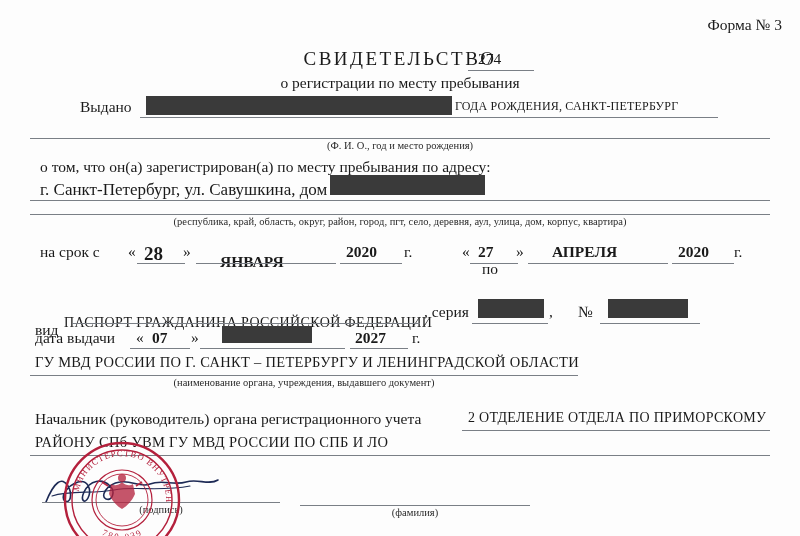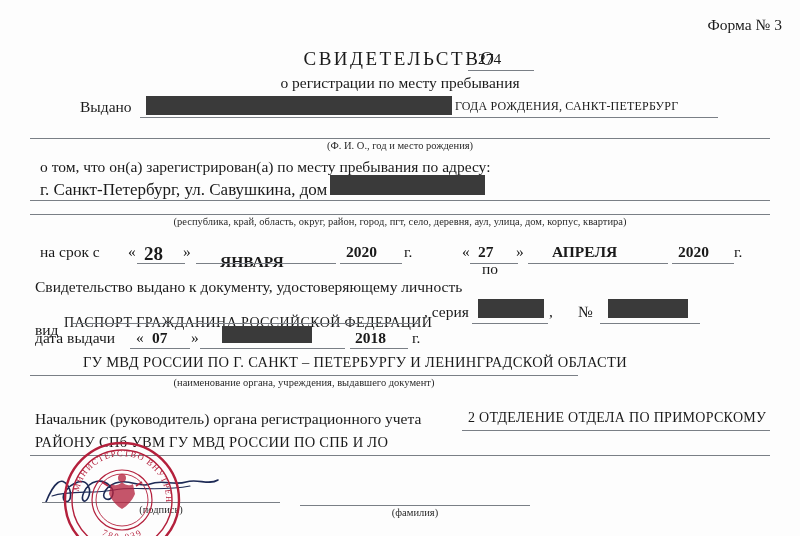--- a/index.html
+++ b/index.html
@@ -125,21 +125,21 @@
   #date-q1 { left: 136px; top: 329px; font-size: 15.5px; }
   #date-day { left: 152px; top: 329px; font-size: 15.5px; font-weight: bold; }
   #date-q2 { left: 191px; top: 329px; font-size: 15.5px; }
   #date-month-redact { left: 222px; top: 326px; width: 90px; height: 17px; }
   #date-year { left: 355px; top: 329px; font-size: 15.5px; font-weight: bold; }
   #date-g { left: 412px; top: 329px; font-size: 15.5px; }
   #date-u1 { left: 130px; top: 348px; width: 60px; }
   #date-u2 { left: 200px; top: 348px; width: 145px; }
   #date-u3 { left: 350px; top: 348px; width: 58px; }
 
-  #organ-value { left: 35px; top: 354px; font-size: 14.5px; letter-spacing: 0.3px; margin-left: 48px; }
+  #organ-value { left: 35px; top: 354px; font-size: 14.5px; letter-spacing: 0.3px; }
   #organ-line { left: 30px; top: 375px; width: 548px; }
   #organ-hint { left: 30px; top: 377px; width: 548px; }
 
   
   #chief-label { left: 35px; top: 410px; font-size: 15.5px; }
   #chief-value1 { left: 468px; top: 410px; font-size: 14px; letter-spacing: 0.3px; }
   #chief-line1 { left: 462px; top: 430px; width: 308px; }
   #chief-value2 { left: 35px; top: 434px; font-size: 14.5px; letter-spacing: 0.3px; }
   #chief-line2 { left: 30px; top: 455px; width: 740px; }
   #chief-hint { left: 30px; top: 457px; width: 740px; }
@@ -203,38 +203,37 @@
   <div class="abs" id="term-month2">АПРЕЛЯ</div>
   <div class="abs" id="term-year2">2020</div>
   <div class="abs" id="term-g2">г.</div>
   <div class="line" id="term-u1"></div>
   <div class="line" id="term-u2"></div>
   <div class="line" id="term-u3"></div>
   <div class="line" id="term-u4"></div>
   <div class="line" id="term-u5"></div>
   <div class="line" id="term-u6"></div>
 
-  <div class="abs" id="doc-intro">Свидетельство выдано к документу, удостоверяющему личность</div>
   <div class="abs" id="doc-kind-label">вид</div>
   <div class="abs" id="doc-kind-value">ПАСПОРТ ГРАЖДАНИНА РОССИЙСКОЙ ФЕДЕРАЦИИ</div>
   <div class="abs" id="doc-series-label">, серия</div>
   <div class="redact" id="doc-series-redact"></div>
   <div class="abs" id="doc-comma">,</div>
   <div class="abs" id="doc-no-label">№</div>
   <div class="redact" id="doc-no-redact"></div>
   <div class="line" id="doc-kind-line"></div>
   <div class="line" id="doc-series-line"></div>
   <div class="line" id="doc-no-line"></div>
 
   <div class="abs" id="date-label">дата выдачи</div>
   <div class="abs" id="date-q1">«</div>
   <div class="abs" id="date-day">07</div>
   <div class="abs" id="date-q2">»</div>
   <div class="redact" id="date-month-redact"></div>
-  <div class="abs" id="date-year">2018</div>
+  <div class="abs" id="date-year">2027</div>
   <div class="abs" id="date-g">г.</div>
   <div class="line" id="date-u1"></div>
   <div class="line" id="date-u2"></div>
   <div class="line" id="date-u3"></div>
 
   <div class="abs" id="organ-value">ГУ  МВД  РОССИИ  ПО  Г. САНКТ – ПЕТЕРБУРГУ  И  ЛЕНИНГРАДСКОЙ ОБЛАСТИ</div>
   <div class="line" id="organ-line"></div>
   <div class="abs tiny" id="organ-hint">(наименование органа, учреждения, выдавшего документ)</div>
 
   <div class="abs" id="chief-label">Начальник (руководитель) органа регистрационного учета</div>

